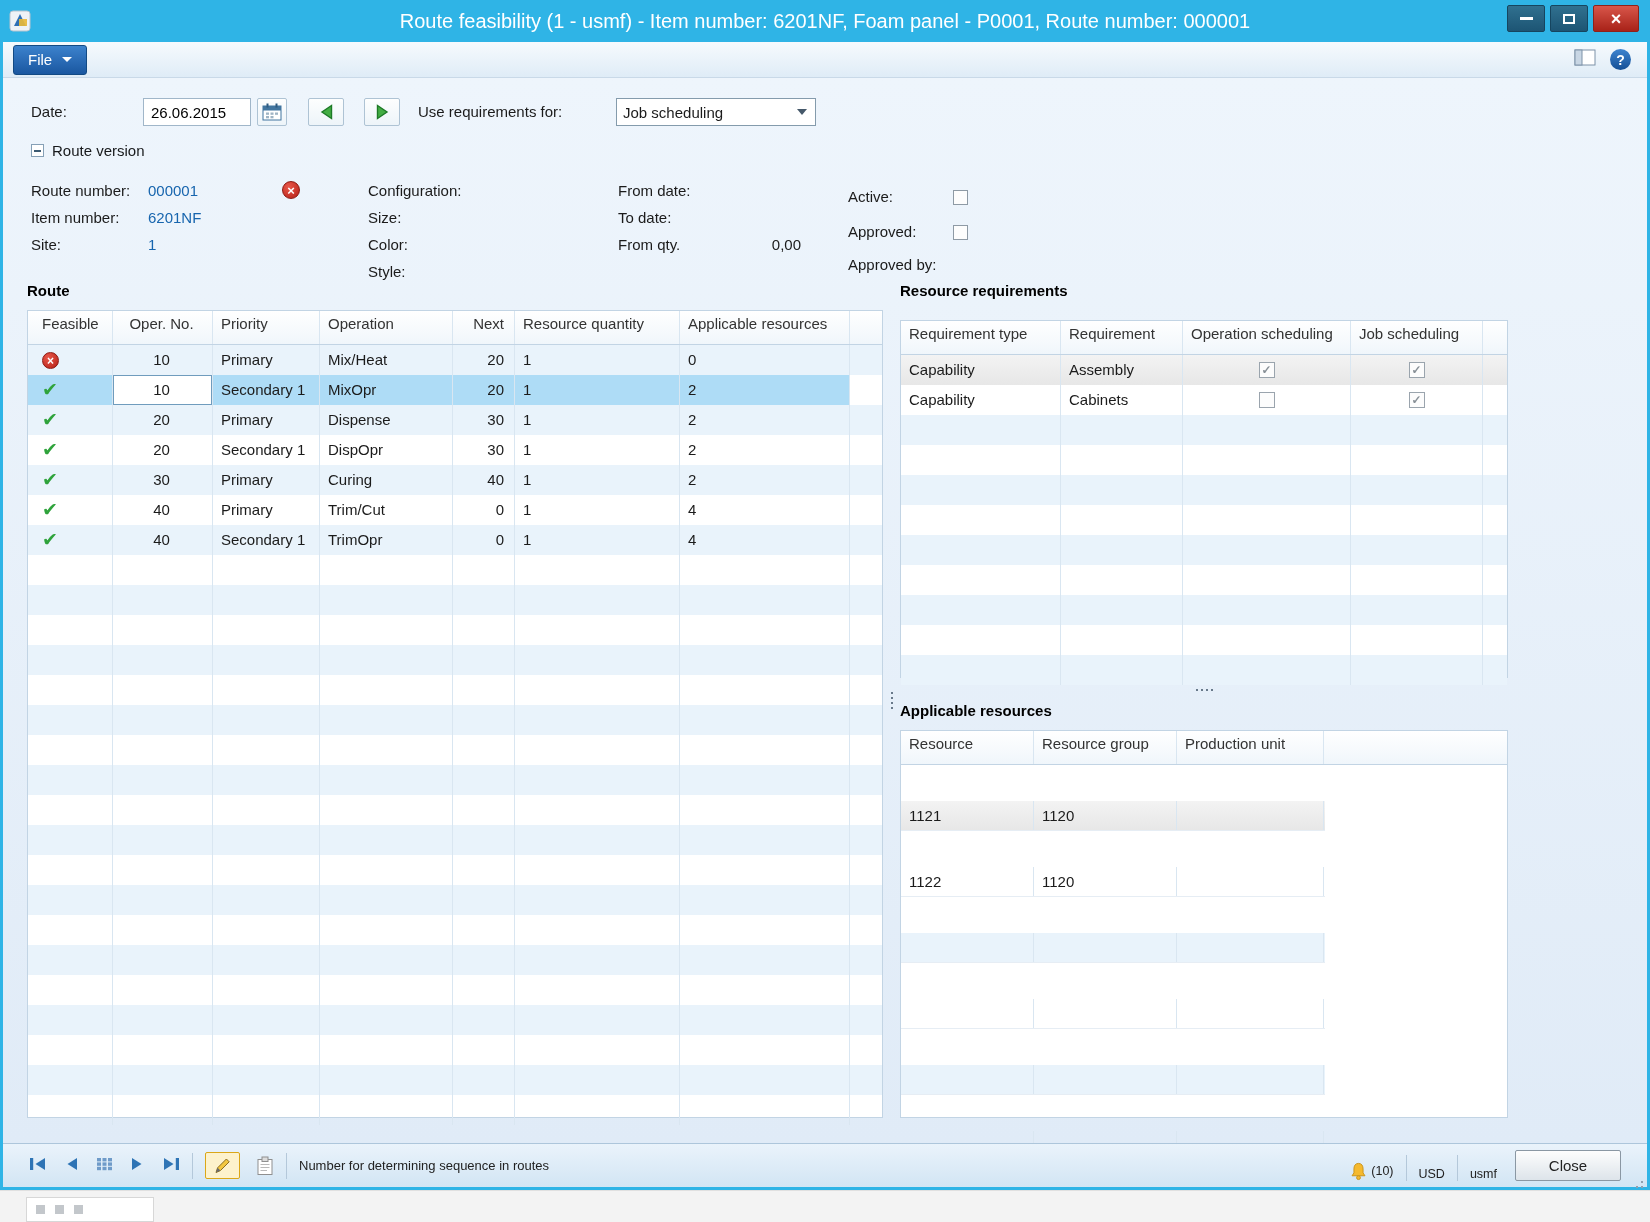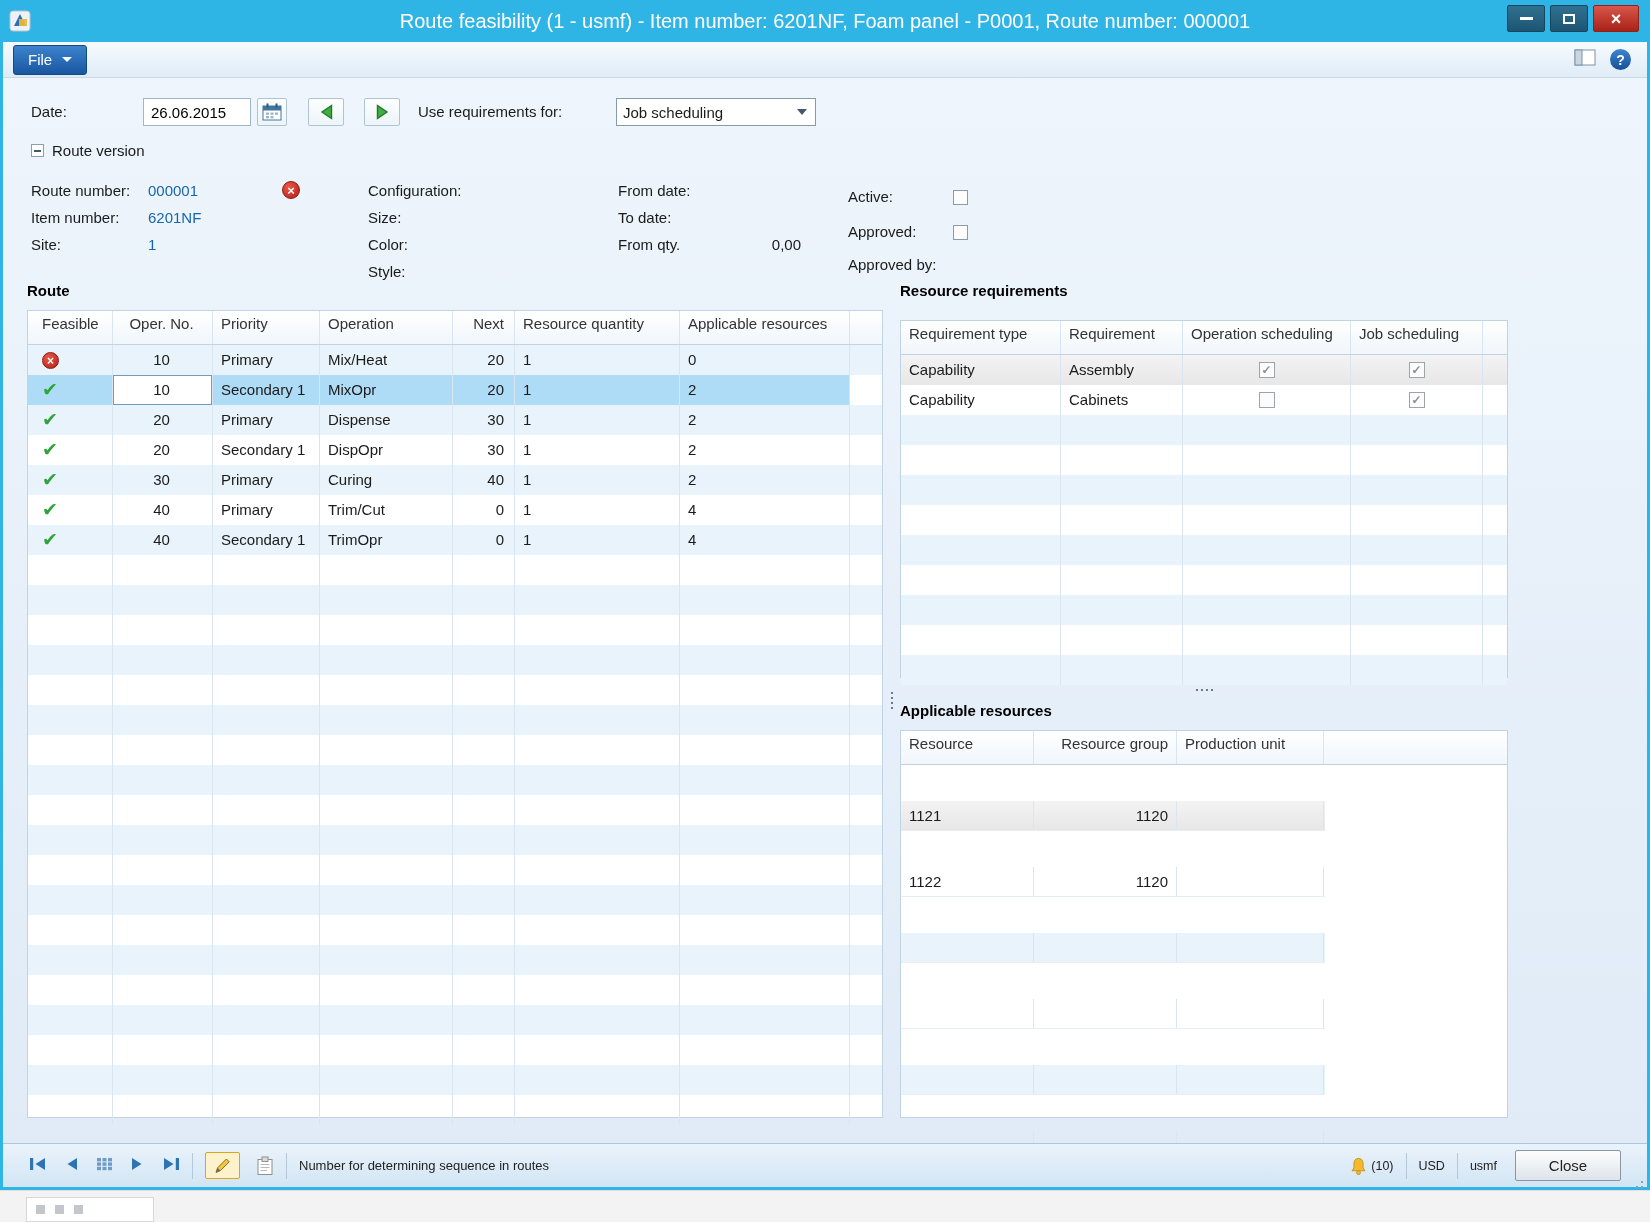--- a/index.html
+++ b/index.html
@@ -66,21 +66,21 @@
   .c-priority{width:107px;}
   .c-operation{width:133px;}
   .c-next{width:62px;text-align:right;padding-right:10px;}
   .c-resqty{width:165px;}
   .c-appres{width:170px;}
   .c-reqtype{width:160px;}
   .c-req{width:122px;}
   .c-opsched{width:168px;}
   .c-jobsched{width:132px;}
   .c-res{width:133px;}
-  .c-resgrp{width:143px;text-align:right;}
+  .c-resgrp{width:143px;}
   .c-produnit{width:147px;}
   .cell.center{display:flex;align-items:center;justify-content:center;}
 
   .route-grid{width:856px;height:808px;}
   .rr-grid{width:608px;height:358px;margin-top:16px;}
   .ar-grid{width:608px;height:388px;}
   .ar-grid .grid-row{width:424px;border-bottom:1px solid #e6edf4;margin-top:36px;}
 
   .feas-ok{color:#2fa33c;font-size:19px;line-height:29px;}
   .feas-err{display:inline-block;width:17px;height:17px;margin-top:6px;border-radius:50%;background:radial-gradient(circle at 35% 30%,#e8574a,#b51f15);border:1px solid #8d1911;color:#fff;font-size:12px;font-weight:bold;text-align:center;line-height:16px;}
@@ -91,21 +91,21 @@
   .hsplit{height:24px;display:flex;align-items:center;justify-content:center;}
   .dots-v{width:2px;height:2px;background:#68798a;box-shadow:0 5px #68798a,0 10px #68798a,0 15px #68798a;margin-bottom:15px;}
   .dots-h{width:2px;height:2px;background:#68798a;box-shadow:5px 0 #68798a,10px 0 #68798a,15px 0 #68798a;margin-right:15px;}
 
   
   .statusbar{flex:0 0 44px;background:linear-gradient(#eaf3fb,#d2e5f4);border-top:1px solid #adc6db;display:flex;align-items:center;position:relative;}
   .nav-group{display:flex;align-items:center;gap:17px;margin-left:26px;}
   .vsep{width:1px;height:26px;background:#b4c8da;margin:0 12px;}
   .pencil-toggle{border:1px solid #dba718;background:#fdf2cc;border-radius:2px;padding:3px 7px;display:flex;align-items:center;}
   .sb-text{font-size:13px;color:#222;white-space:nowrap;}
-  .sb-right{margin-left:auto;display:flex;align-items:center;}
+  .sb-right{margin-left:auto;display:flex;align-items:flex-end;}
   .sb-small{font-size:12.5px;color:#222;}
   .close-btn{width:106px;height:31px;border:1px solid #8a97a3;border-radius:2px;background:linear-gradient(#fdfdfd,#dde4ea);font:15px "Liberation Sans",sans-serif;color:#222;margin:0 26px 0 18px;}
   .grip{position:absolute;right:4px;bottom:4px;width:2px;height:2px;background:#8fa0b0;box-shadow:-5px 5px #8fa0b0,0 5px #8fa0b0,-10px 10px #8fa0b0,-5px 10px #8fa0b0,0 10px #8fa0b0;}
 
   
   .desktop-strip{position:absolute;left:0;top:1190px;width:1650px;height:32px;background:#f3f3f3;border-top:1px solid #e0e0e0;}
   .frag{position:absolute;left:26px;top:6px;width:128px;height:25px;background:#fff;border:1px solid #d7d7d7;display:flex;align-items:center;gap:10px;padding:0 9px;}
   .frag i{display:block;width:9px;height:9px;background:#c3c7cb;}
 </style>
 </head>

